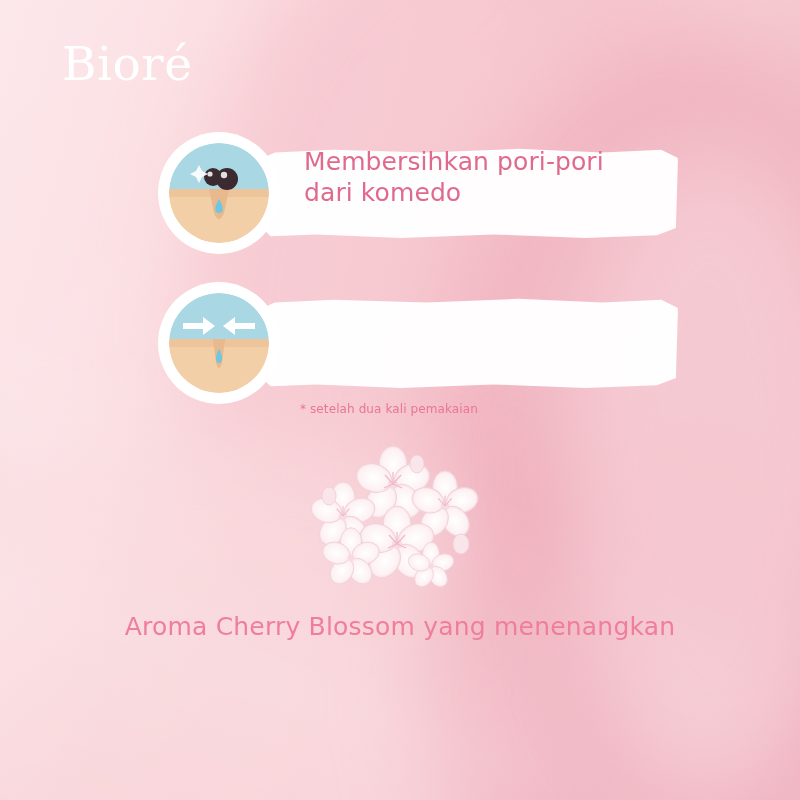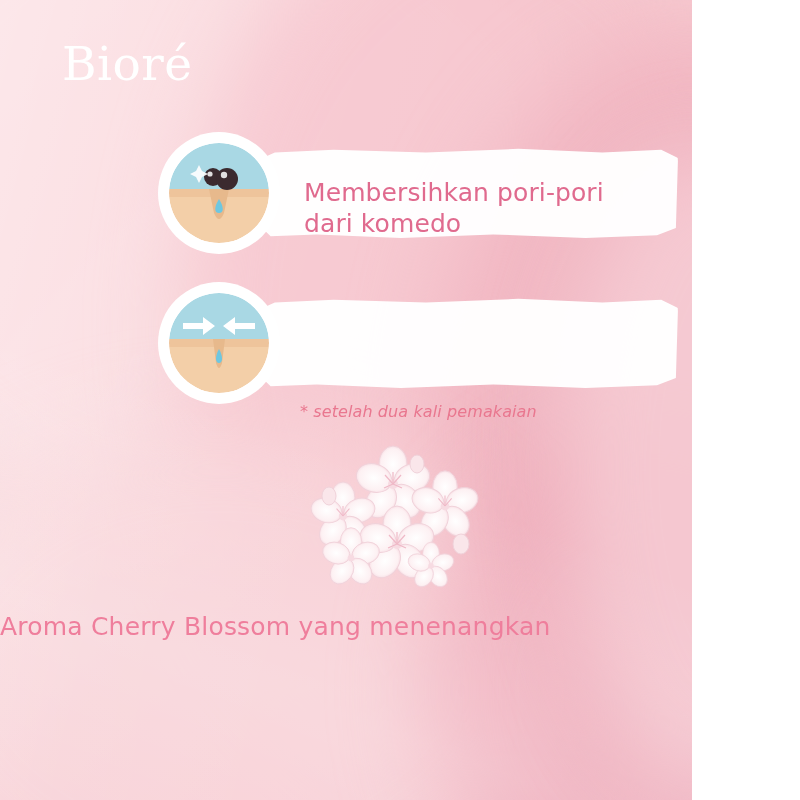--- a/index.html
+++ b/index.html
@@ -5,21 +5,21 @@
   html, body {
     margin: 0;
     padding: 0;
     background: #fff;
   }
   body {
     font-family: "Liberation Sans", sans-serif;
   }
   #poster {
     position: relative;
-    width: 692px;
+    width: 800px;
     height: 800px;
     overflow: hidden;
     background: linear-gradient(135deg, #f6c9cf 0%, #f3bfc8 18%, #f7d3d6 38%, #f5c6cd 55%, #f2bcc6 72%, #eeb0bd 100%);
   }
   
   .blob {
     position: absolute;
     border-radius: 50%;
     filter: blur(42px);
     pointer-events: none;
@@ -109,21 +109,21 @@
     position: relative;
   }
 
   
   .banner {
     position: relative;
     margin-left: -22px;
     height: 92px;
     width: 420px;
     display: flex;
-    align-items: flex-end;
+    align-items: flex-start;
     z-index: 2;
   }
   .banner .stroke {
     position: absolute;
     left: 0; top: 0;
     width: 100%;
     height: 100%;
     background: #ffffff;
     border-radius: 6px 14px 10px 8px;
     clip-path: polygon(0% 14%, 4% 6%, 18% 3%, 40% 6%, 62% 2%, 82% 6%, 96% 3%, 100% 12%, 99.5% 88%, 95% 96%, 78% 99%, 56% 95%, 34% 99%, 14% 95%, 3% 97%, 0.5% 86%);
@@ -141,44 +141,43 @@
     font-family: "DejaVu Sans", sans-serif;
     letter-spacing: 0.1px;
   }
 
   
   .footnotes {
     position: absolute;
     left: 300px;
     top: 400px;
     color: #e9778f;
-    font-size: 16px;
+    font-size: 12px;
     line-height: 1.55;
     font-family: "DejaVu Sans", sans-serif;
     white-space: nowrap;
-    font-style: italic;
   }
   .footnotes div { letter-spacing: 0.1px; }
 
   
   .flowers {
     position: absolute;
     left: 285px;
     top: 440px;
     width: 230px;
     height: 170px;
   }
 
   
   .tagline {
     position: absolute;
     left: 0;
     right: 0;
     top: 612px;
-    text-align: left;
+    text-align: center;
     color: #ef7e9c;
     font-size: 25px;
     font-family: "DejaVu Sans", sans-serif;
     letter-spacing: 0.2px;
   }
 </style>
 </head>
 <body>
 
 <div id="poster">

